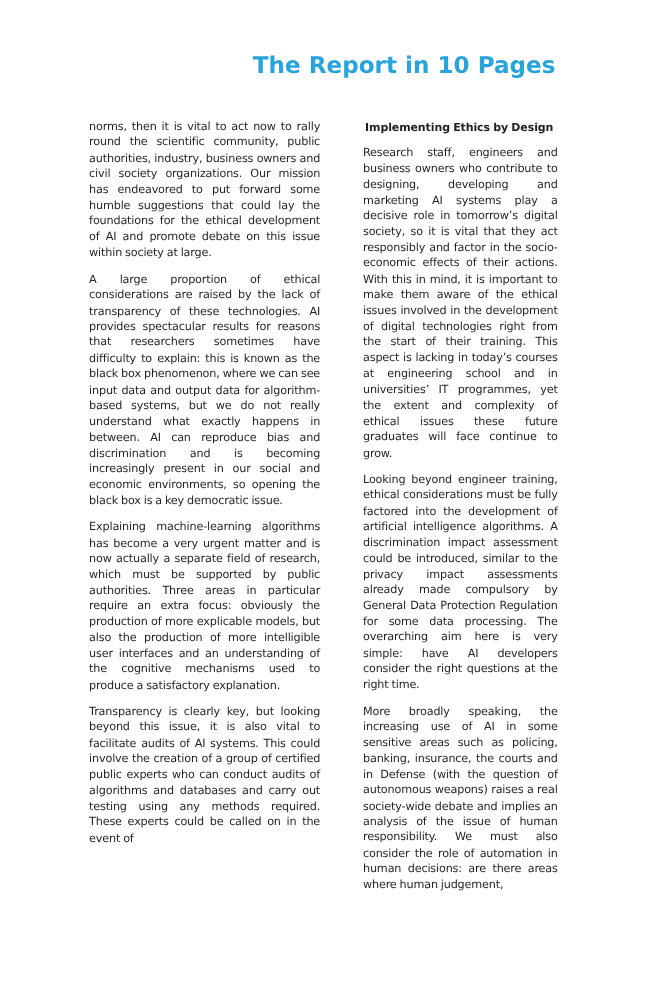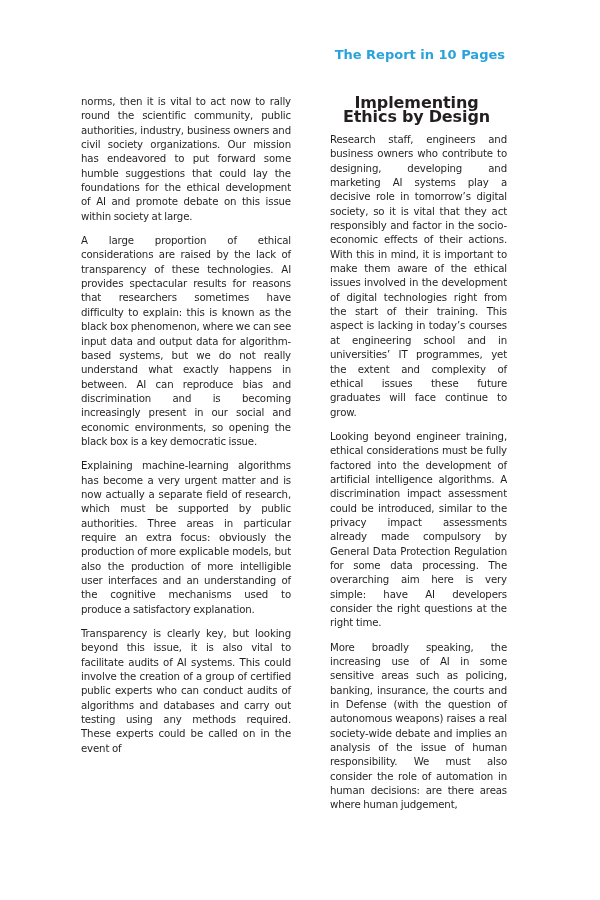--- a/index.html
+++ b/index.html
@@ -14,47 +14,47 @@
       overflow: hidden;
       font-family: "DejaVu Sans", sans-serif;
       color: #231f20;
     }
     .running-header {
       position: absolute;
       top: 47px;
       right: 95px;
       font-family: "DejaVu Sans", sans-serif;
       font-weight: bold;
-      font-size: 13px;
+      font-size: 21px;
       color: #29a3db;
       letter-spacing: 0px;
       white-space: nowrap;
     }
     .column {
       position: absolute;
-      top: 95px;
+      top: 109px;
       width: 210px;
       font-size: 10.2px;
       line-height: 14.35px;
       text-align: justify;
       letter-spacing: -0.15px;
       word-spacing: -0.4px;
     }
     .col-left { left: 81px; }
     .col-right { left: 330px; width: 177px; }
     .column p {
       margin: 0 0 10px 0;
       padding: 0;
     }
     .column h3 {
       margin: 0 4px 9px 0;
-      font-size: 16px;
+      font-size: 10px;
       line-height: 14px;
       font-weight: bold;
-      text-align: center;
+      text-align: right;
       letter-spacing: -0.1px;
     }
     .col-left h3 { margin-top: 2px; }
     .col-right h3 { margin-top: 1px; }
   </style>
 </head>
 <body>
 
 <div class="running-header">The Report in 10 Pages</div>
 

